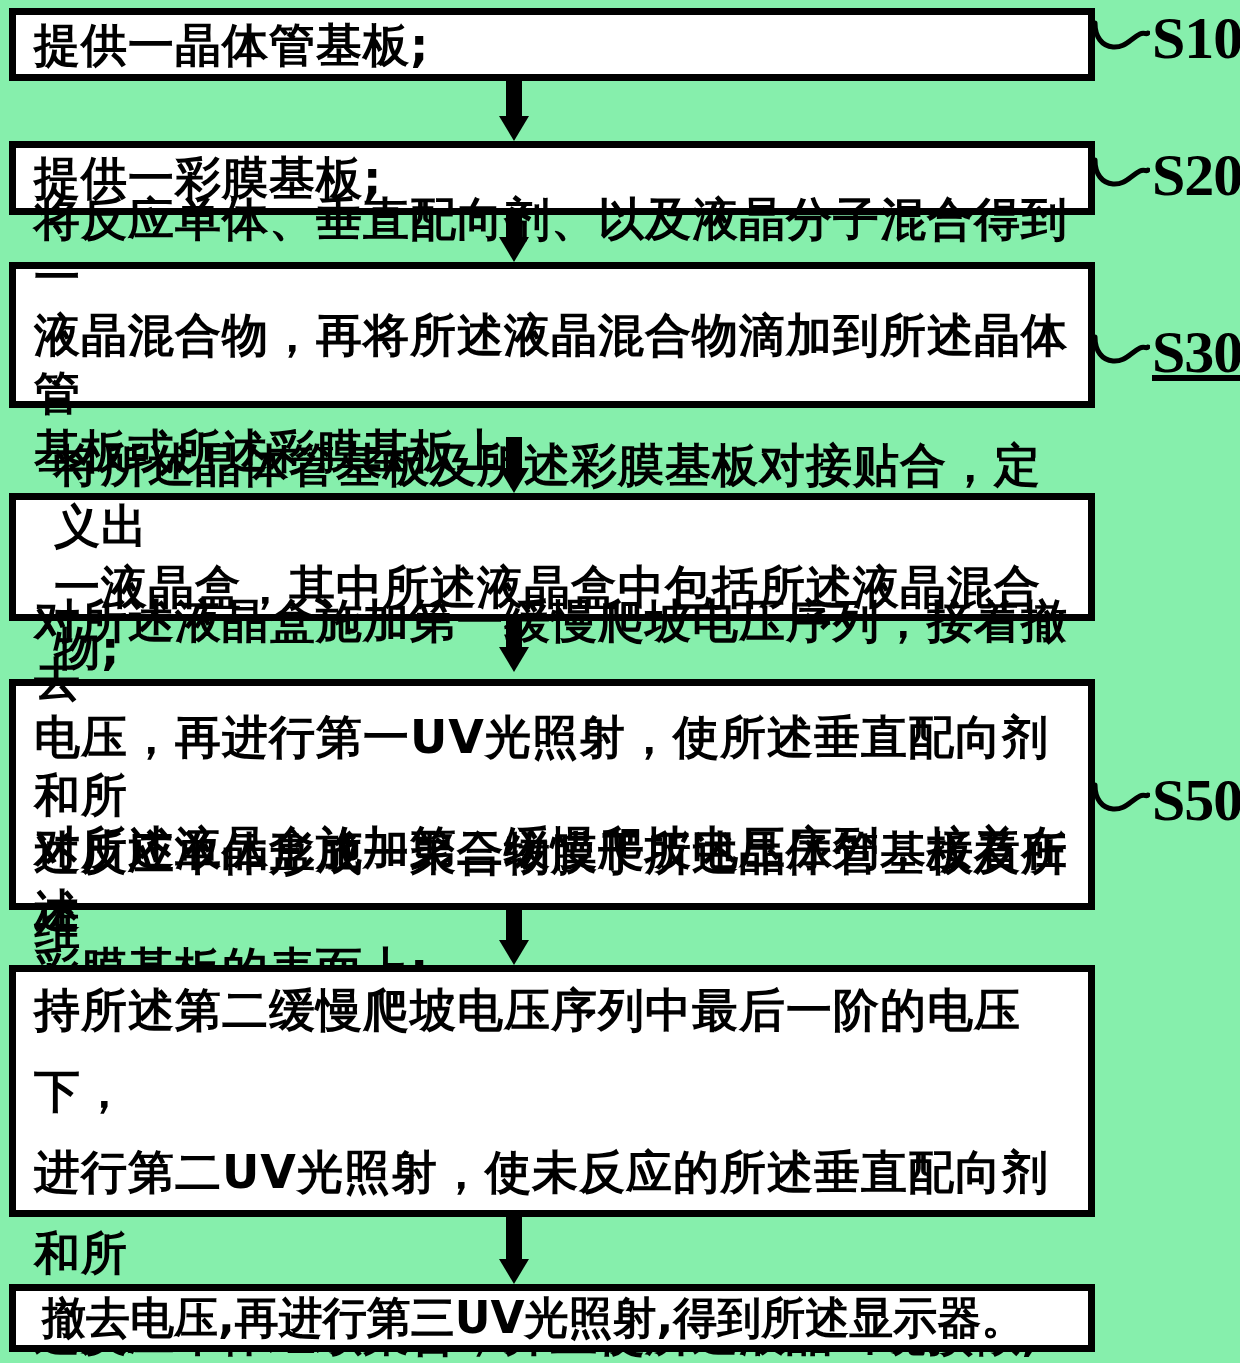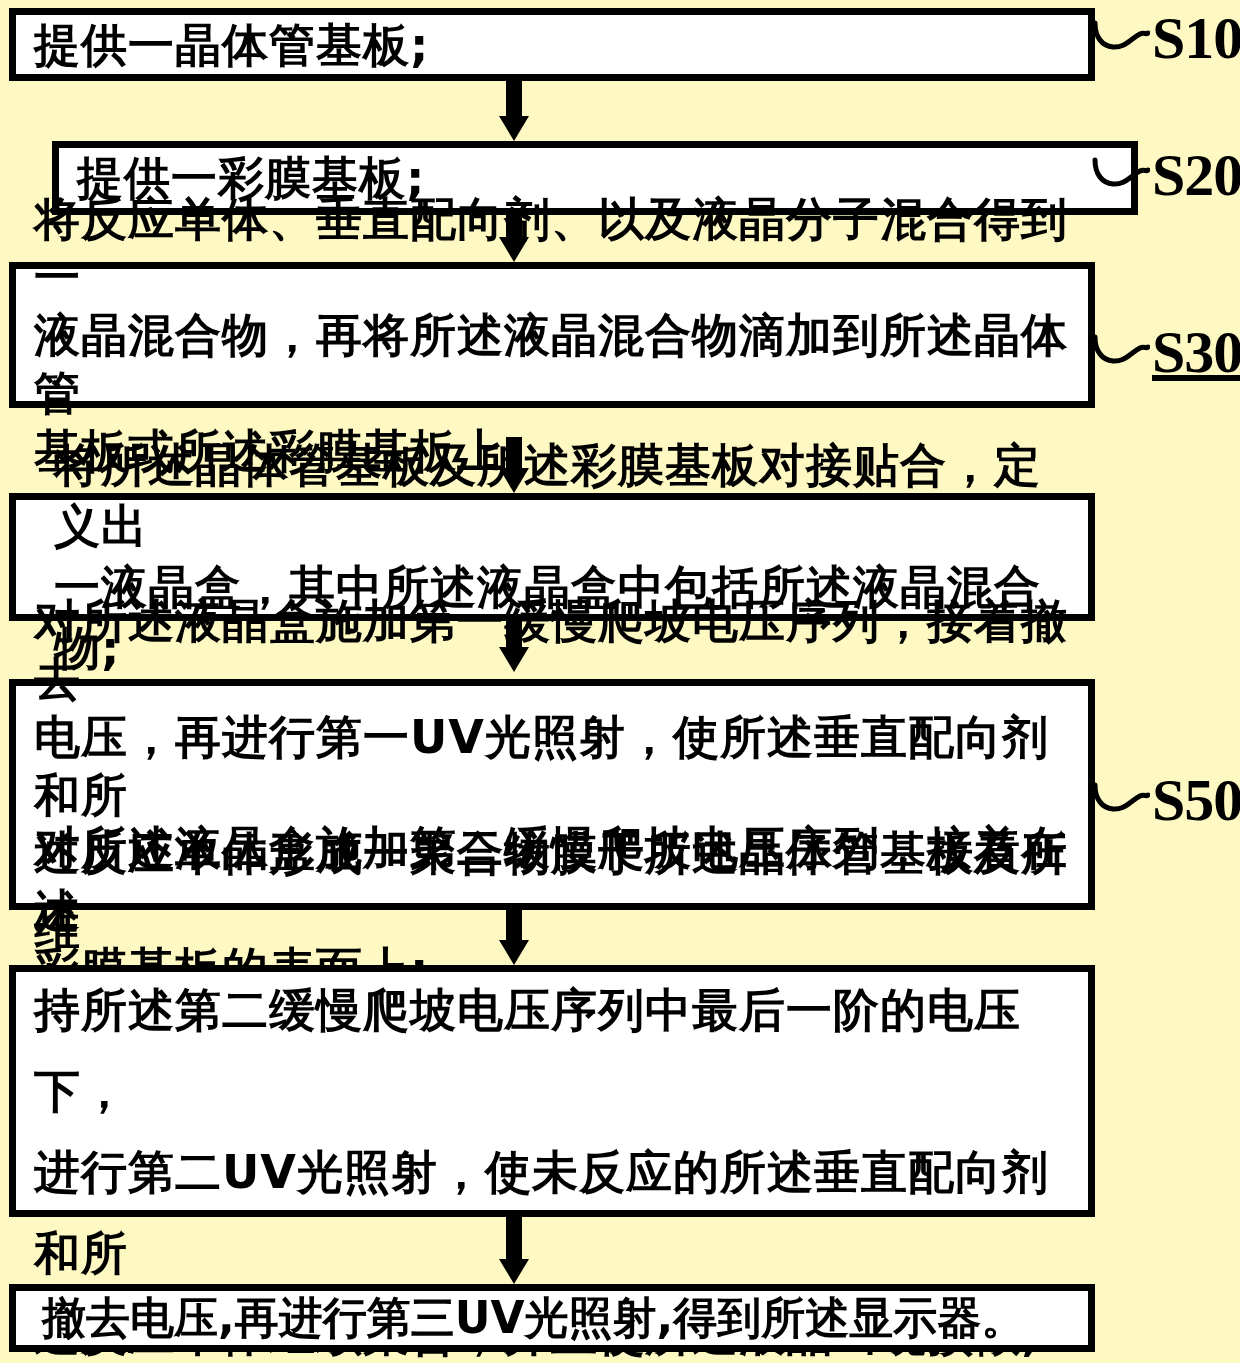--- a/index.html
+++ b/index.html
@@ -1,21 +1,21 @@
 <!DOCTYPE html>
 <html><head>
 <meta charset="utf-8">
 <style>
   html, body { margin: 0; padding: 0; }
   body { background: #ffffff; }
   .canvas {
     position: relative;
     width: 1240px;
     height: 1363px;
-    background: #fef9c3;
+    background: #86efac;
     overflow: hidden;
     font-family: "DejaVu Sans", sans-serif;
   }
   
   .box {
     position: absolute;
     left: 9px;
     width: 1086px;
     box-sizing: border-box;
     border: 7px solid #000;
@@ -26,21 +26,21 @@
   .box-text {
     font-weight: bold;
     font-size: 46px;
     line-height: 58px;
     color: #000;
     padding: 0 10px 0 18px;
     white-space: pre-line;
     letter-spacing: 1px;
   }
   .b1 { top: 8px;    height: 73px; }
-  .b2 { top: 141px;  height: 74px; margin-left: 43px; }
+  .b2 { top: 141px;  height: 74px; }
   .b3 { top: 262px;  height: 146px; }
   .b4 { top: 493px;  height: 128px; padding-left: 20px; }
   .b5 { top: 679px;  height: 231px; }
   .b6 { top: 965px;  height: 252px; }
   .b7 { top: 1284px; height: 68px; }
   .b4 .box-text { line-height: 61px; }
   .b6 .box-text { line-height: 81px; }
   .b7 .box-text { font-size: 44px; letter-spacing: 0; margin-left: 8px; }
   
   .arrow { position: absolute; left: 499px; width: 30px; }

